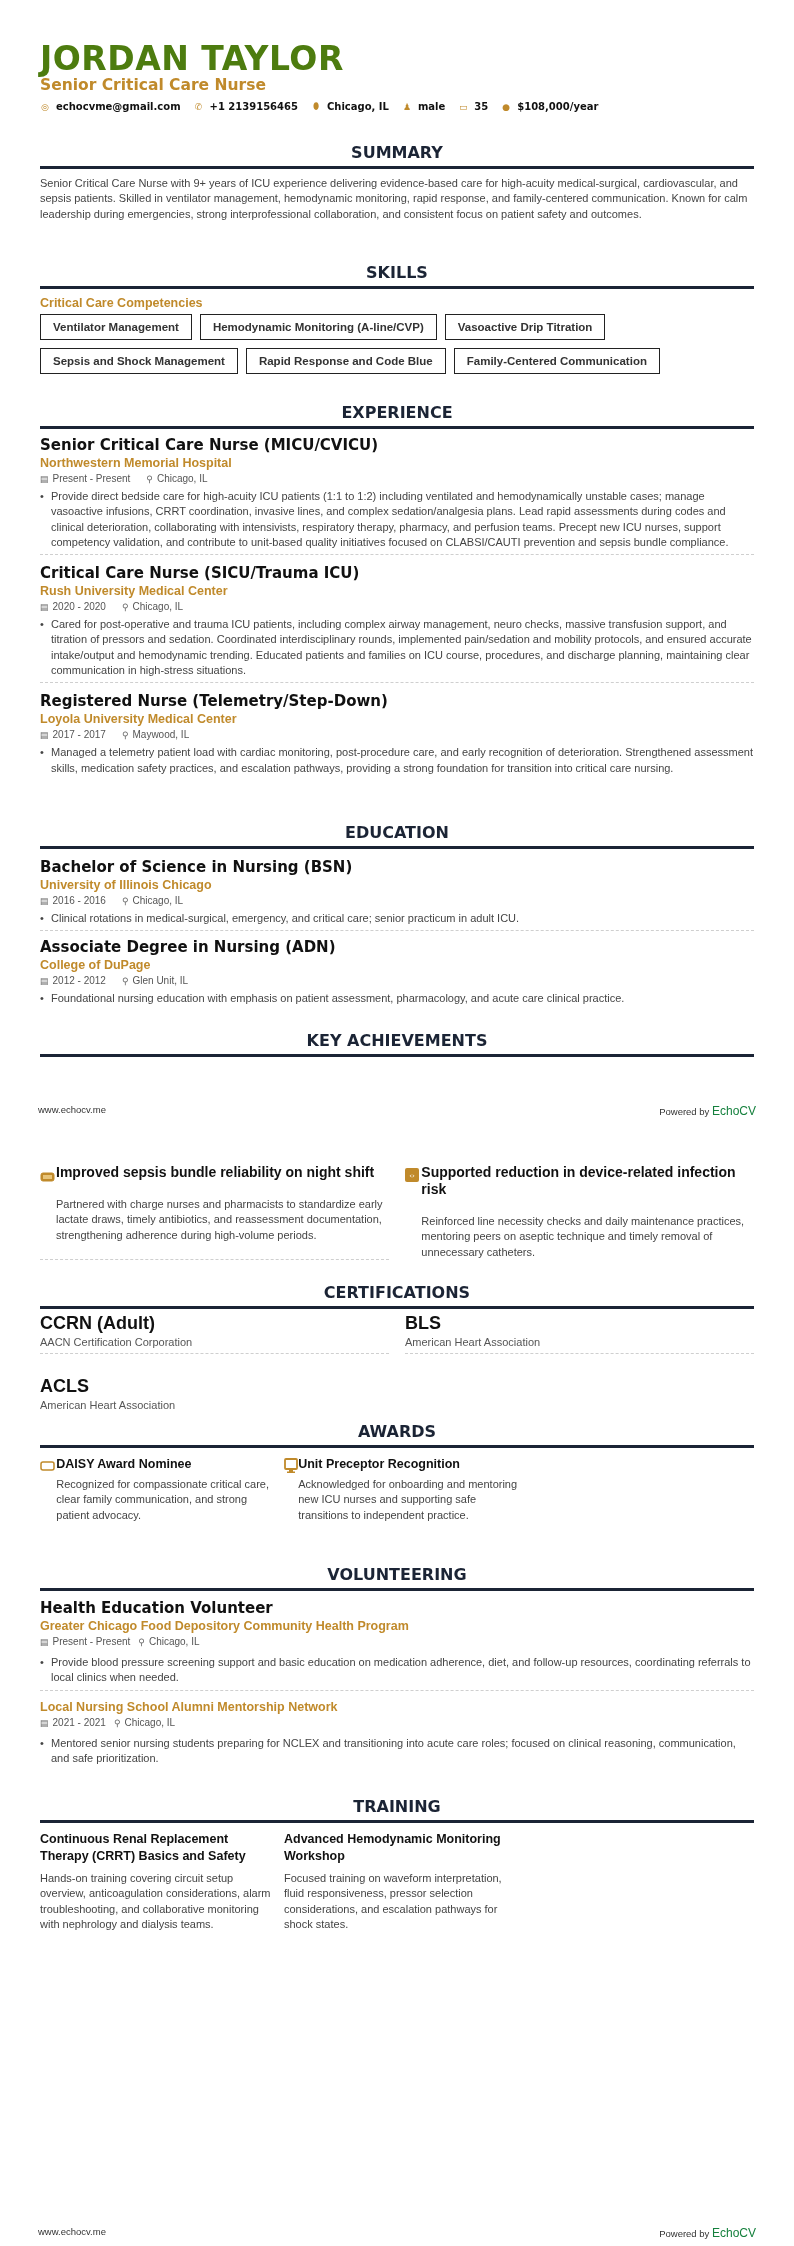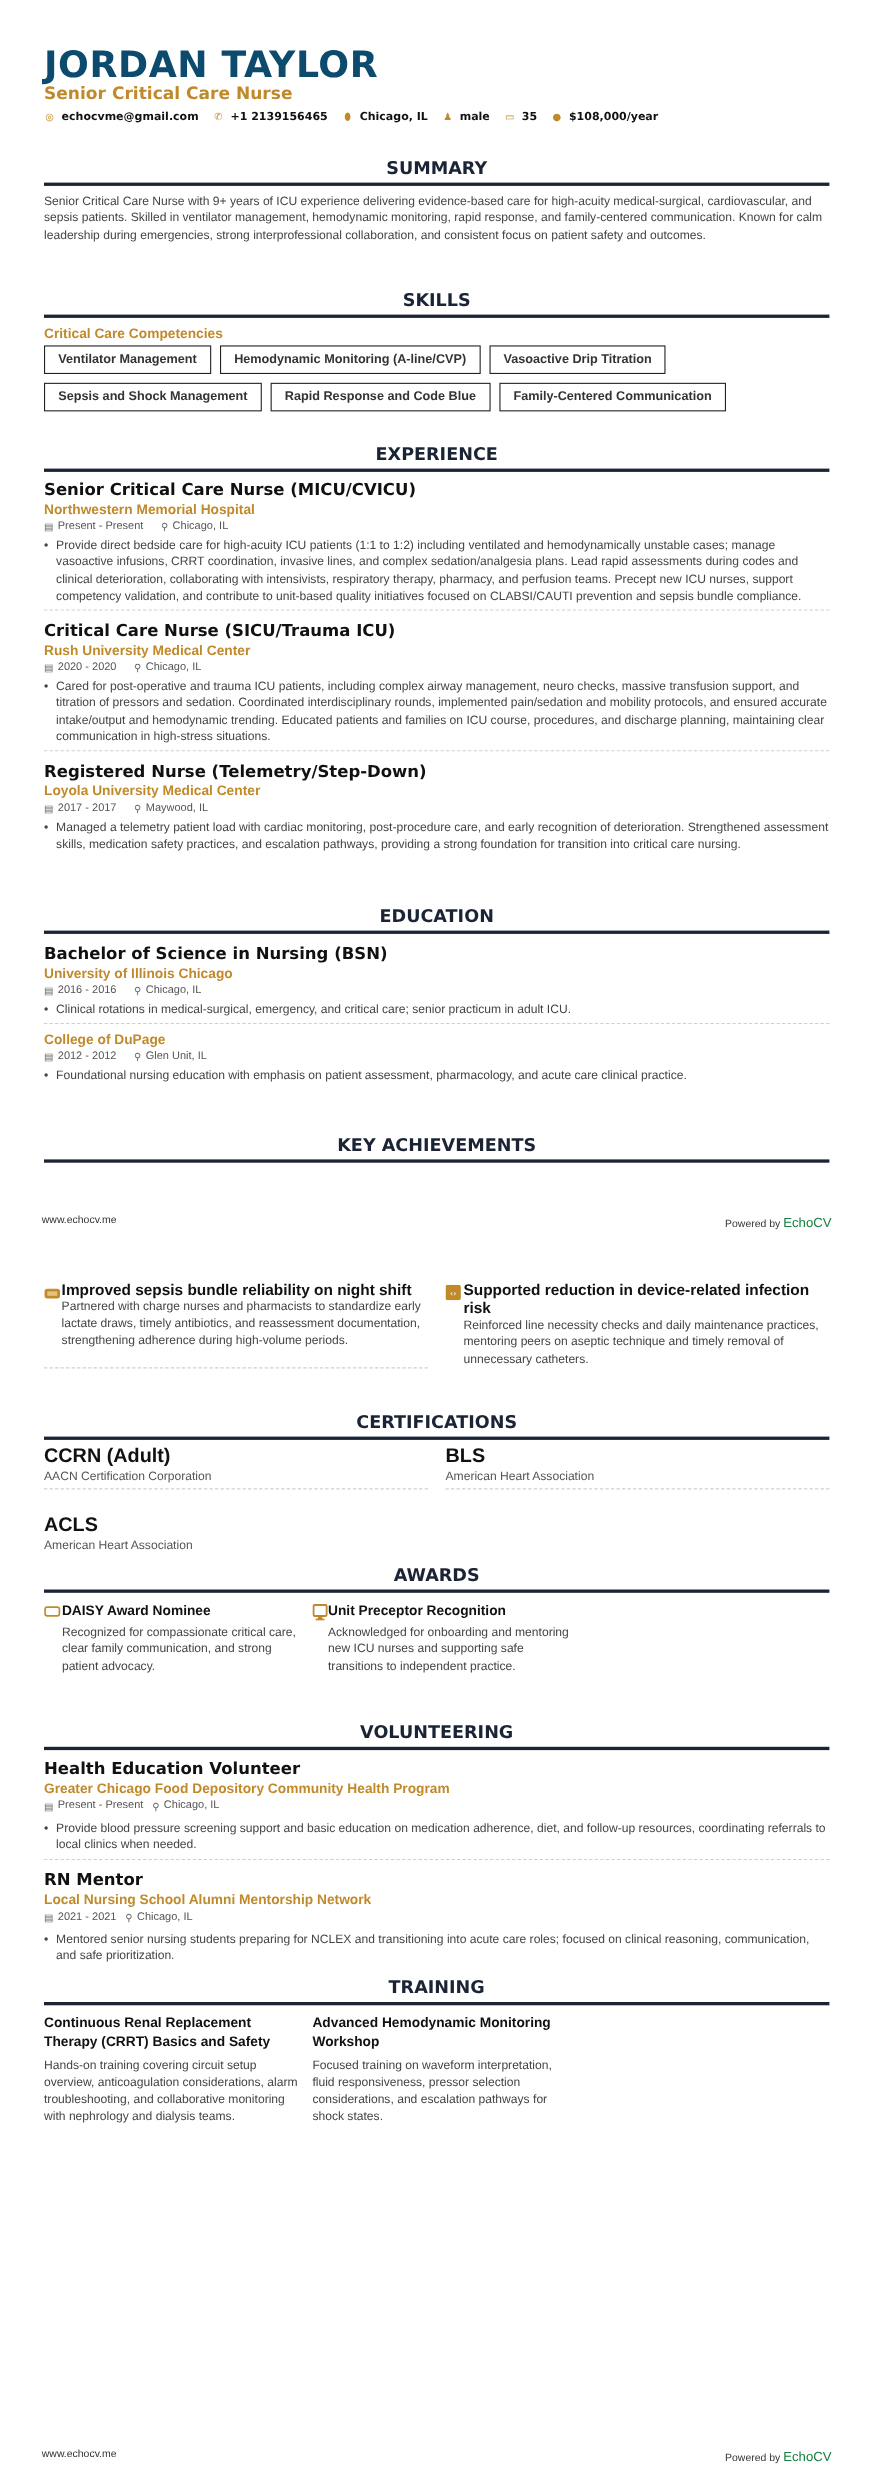--- a/index.html
+++ b/index.html
@@ -1,18 +1,18 @@
 <!DOCTYPE html>
 <html><head>
   <meta charset="utf-8">
   <style>
     * { box-sizing: border-box; margin: 0; padding: 0; }
     html, body { width: 794px; background: #ffffff; }
     body { font-family: "Liberation Sans", sans-serif; color: #222; position: relative; height: 2246px; }
-    .name { position: absolute; top: 40px; left: 40px; font-family: "DejaVu Sans", sans-serif; font-weight: bold; font-size: 33px; letter-spacing: 0.5px; color: #0c4a6e; line-height: 38px; }
+    .name { position: absolute; top: 40px; left: 40px; font-family: "DejaVu Sans", sans-serif; font-weight: bold; font-size: 33px; letter-spacing: 0.5px; color: #4d7c0f; line-height: 38px; }
     .subtitle { position: absolute; top: 76px; left: 40px; font-family: "DejaVu Sans", sans-serif; font-weight: bold; font-size: 15.5px; color: #c08a2b; }
     .contacts { position: absolute; top: 101px; left: 40px; display: flex; align-items: center; font-family: "DejaVu Sans", sans-serif; font-size: 10px; font-weight: bold; color: #111; }
     .contacts .c { display: flex; align-items: center; margin-right: 13px; }
     .contacts .ic { color: #c08a2b; font-size: 9px; margin-right: 6px; width: 10px; text-align: center; display: inline-block; }
 
     .sec-title { position: absolute; left: 40px; width: 714px; font-family: "DejaVu Sans", sans-serif; font-weight: bold; font-size: 16px; color: #1b2435; border-bottom: 3px solid #1b2435; padding-bottom: 3px; line-height: 20px; text-align: center; }
     .txt { font-family: "Liberation Sans", sans-serif; font-size: 11px; color: #444; line-height: 15.3px; }
     .block { position: absolute; left: 40px; width: 714px; }
     .gold { color: #c08a2b; font-weight: bold; font-family: "Liberation Sans", sans-serif; }
     .job-title { font-family: "DejaVu Sans", sans-serif; font-weight: bold; font-size: 15px; color: #111; line-height: 20px; }
@@ -24,21 +24,21 @@
     .bullet:before { content: "•"; position: absolute; left: 0; top: 0; color: #444; }
     .dash { border-bottom: 1px dashed #cfcfcf; }
     .chips { display: flex; flex-wrap: wrap; gap: 8px 8px; width: 714px; }
     .chip { border: 1.5px solid #222; padding: 5px 12px; font-size: 11.5px; font-weight: bold; color: #333; font-family: "Liberation Sans", sans-serif; height: 26px; line-height: 14px; }
     .footer { position: absolute; left: 38px; width: 718px; display: flex; justify-content: space-between; font-size: 9.5px; color: #333; font-family: "Liberation Sans", sans-serif; }
     .footer .brand { color: #15803d; font-size: 12px; }
     .two-col { display: flex; gap: 16px; }
     .ach { width: 349px; display: flex; }
     .ach .ico { width: 36px; padding-top: 4px; color: #c08a2b; }
     .ach h4 { font-family: "Liberation Sans", sans-serif; font-weight: bold; font-size: 14px; color: #111; line-height: 17px; }
-    .ach p { margin-top: 0; }
+    .ach p { margin-top: 16px; }
     .cert { width: 349px; }
     .cert h4 { font-weight: bold; font-size: 18px; color: #111; line-height: 18px; }
     .cert p { font-size: 11px; color: #555; padding: 4px 0 5px; }
     .award { width: 240px; display: flex; }
     .award .ico { width: 36px; color: #c08a2b; padding-top: 2px; }
     .award h4 { font-weight: bold; font-size: 12.5px; color: #111; line-height: 17px; }
     .award p { margin-top: 4px; }
     .train { width: 240px; }
     .train h4 { font-weight: bold; font-size: 12.5px; color: #111; line-height: 17px; }
     .train p { margin-top: 6px; }
@@ -137,20 +137,21 @@
     <div class="meta">
         <span class="mi">▤</span>
         <span>2016 - 2016</span>
         <span class="gap"></span>
         <span class="mi">⚲</span>
         <span>Chicago, IL</span>
       </div>
     <div class="txt bullet">Clinical rotations in medical-surgical, emergency, and critical care; senior practicum in adult ICU.</div>
   </div>
   <div style="padding:6px 0 4px;">
+    <div class="job-title">Associate Degree in Nursing (ADN)</div>
     <div class="gold org">College of DuPage</div>
     <div class="meta">
         <span class="mi">▤</span>
         <span>2012 - 2012</span>
         <span class="gap"></span>
         <span class="mi">⚲</span>
         <span>Glen Unit, IL</span>
       </div>
     <div class="txt bullet">Foundational nursing education with emphasis on patient assessment, pharmacology, and acute care clinical practice.</div>
   </div>
@@ -242,21 +243,20 @@
     <div class="meta">
         <span class="mi">▤</span>
         <span>Present - Present</span>
         <span style="width:8px;"></span>
         <span class="mi">⚲</span>
         <span>Chicago, IL</span>
       </div>
     <div class="txt bullet" style="margin-top:6px;">Provide blood pressure screening support and basic education on medication adherence, diet, and follow-up resources, coordinating referrals to local clinics when needed.</div>
   </div>
   <div style="padding:8px 0 4px;">
-    <div class="job-title">RN Mentor</div>
     <div class="gold org">Local Nursing School Alumni Mentorship Network</div>
     <div class="meta">
         <span class="mi">▤</span>
         <span>2021 - 2021</span>
         <span style="width:8px;"></span>
         <span class="mi">⚲</span>
         <span>Chicago, IL</span>
       </div>
     <div class="txt bullet" style="margin-top:6px;">Mentored senior nursing students preparing for NCLEX and transitioning into acute care roles; focused on clinical reasoning, communication, and safe prioritization.</div>
   </div>

